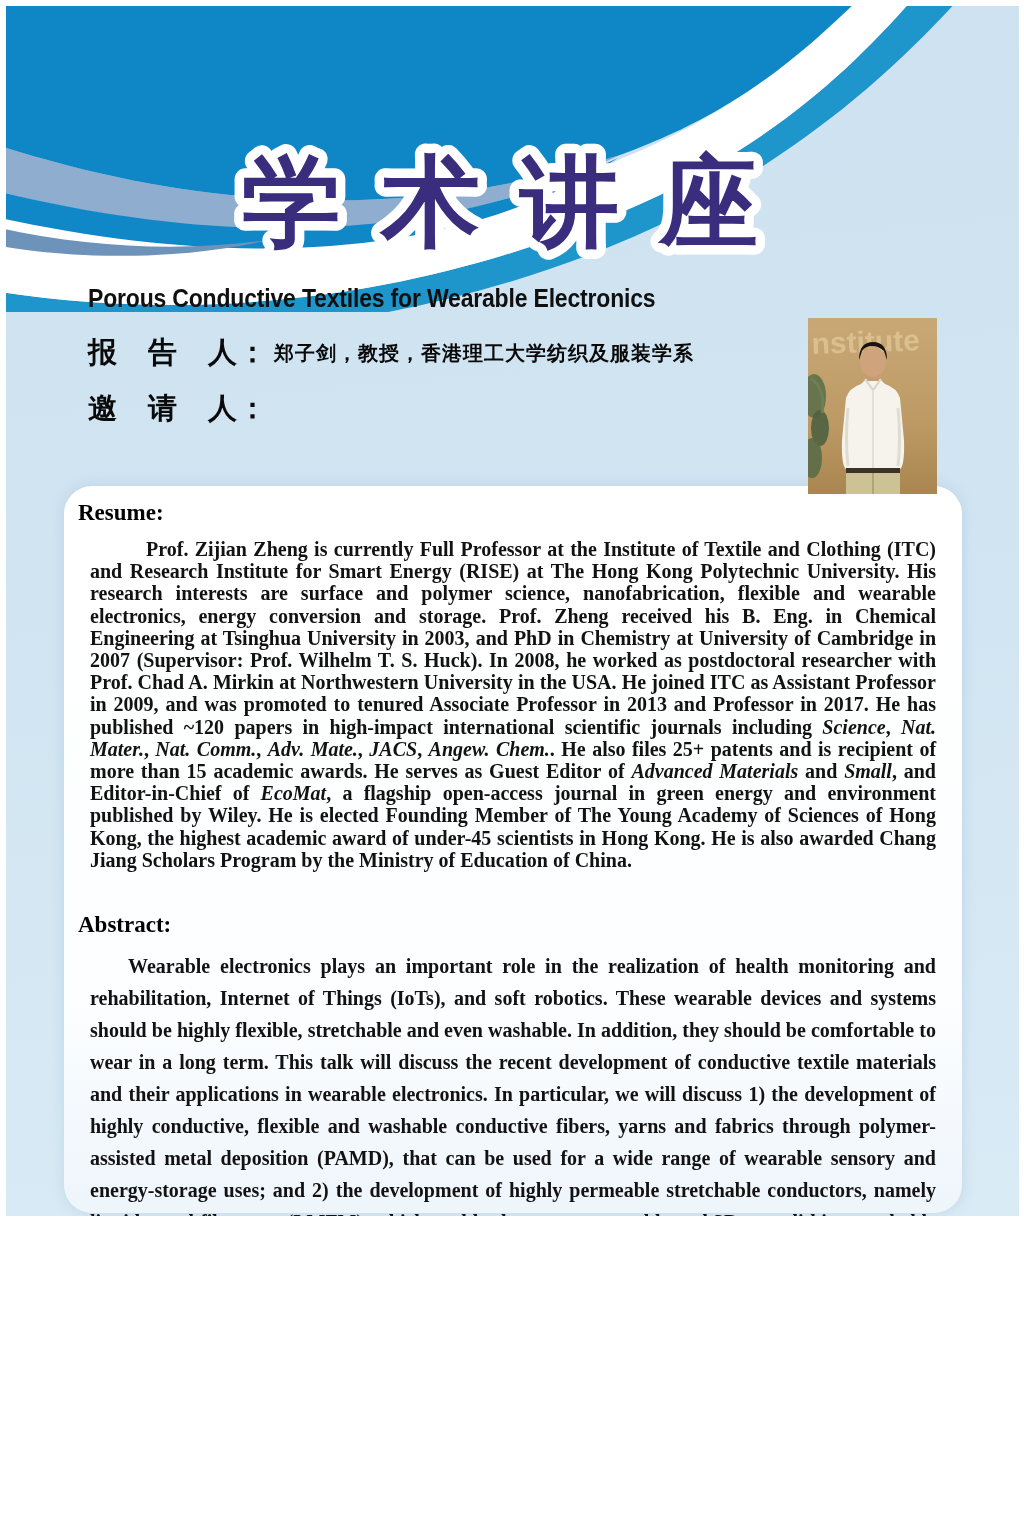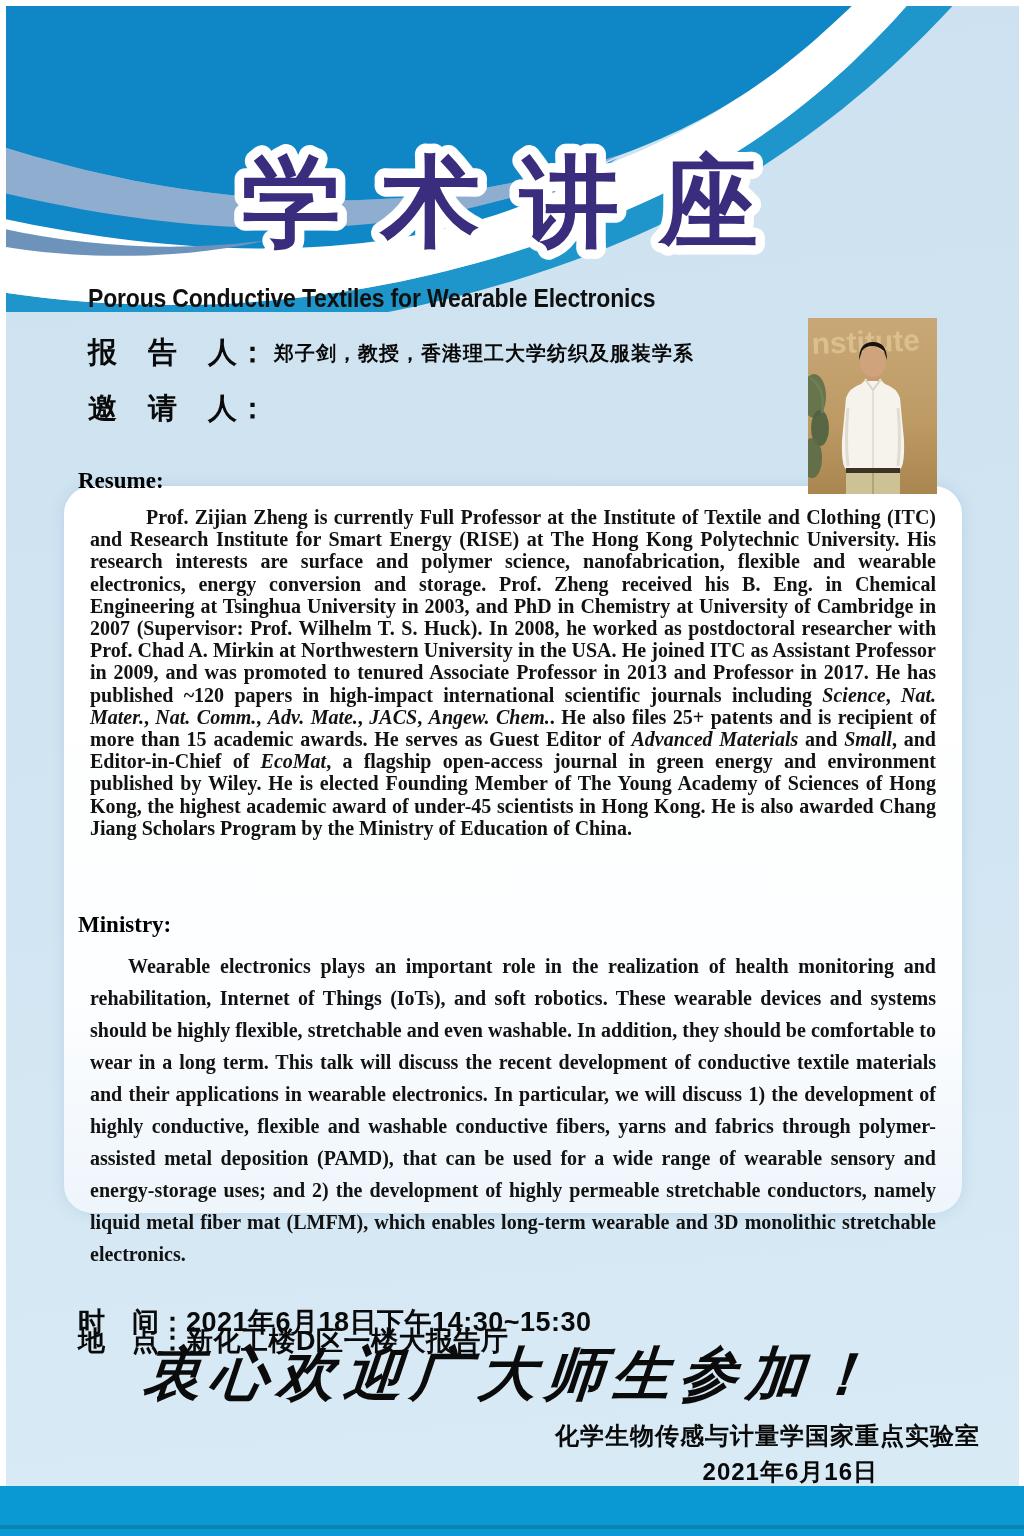--- a/index.html
+++ b/index.html
@@ -1,18 +1,18 @@
 <!DOCTYPE html>
 <html><head>
 <meta charset="utf-8">
 <style>
   html,body{margin:0;padding:0;}
   body{font-family:"Liberation Sans", sans-serif;}
   .poster{
-    position:relative;width:1024px;height:1536px;overflow:hidden;
+    position:relative;width:1024px;height:1216px;overflow:hidden;
     background:linear-gradient(175deg,#cde1f0 0%,#d2e5f2 55%,#d9ebf5 100%);
   }
   .abs{position:absolute;}
   
   .header-svg{position:absolute;left:0;top:0;}
   .page-title-text{
     font-family:"Liberation Sans", sans-serif;
     font-weight:900;font-size:99px;letter-spacing:40px;
     fill:#3b2d7d;stroke:#ffffff;stroke-width:19px;stroke-linejoin:round;
     paint-order:stroke fill;
@@ -123,27 +123,27 @@
       <path d="M57,61 L65,72 L73,61" fill="none" stroke="#d8d4ca" stroke-width="2"></path>
       <line x1="65" y1="72" x2="65" y2="150" stroke="#e3dfd5" stroke-width="2"></line>
       <path d="M40,90 Q37,120 40,148" stroke="#e0dcd2" stroke-width="3" fill="none"></path>
       <path d="M90,90 Q93,120 90,148" stroke="#e0dcd2" stroke-width="3" fill="none"></path>
       <rect x="38" y="150" width="54" height="5" fill="#3d3226"></rect>
       <rect x="38" y="155" width="54" height="21" fill="#cdc196"></rect>
       <line x1="65" y1="155" x2="65" y2="176" stroke="#b0a479" stroke-width="2"></line>
     </g>
   </svg>
 
-  <div class="text-block" style="top:468px;">
+  <div class="text-block" style="top:500px;">
     <h3 class="section-heading">Resume:</h3>
     <p class="body-para resume-para"><span>Prof. Zijian Zheng is currently Full Professor at the Institute of Textile and Clothing (ITC) and Research Institute for Smart Energy (RISE) at The Hong Kong Polytechnic University. His research interests are surface and polymer science, nanofabrication, flexible and wearable electronics, energy conversion and storage. Prof. Zheng received his B. Eng. in Chemical Engineering at Tsinghua University in 2003, and PhD in Chemistry at University of Cambridge in 2007 (Supervisor: Prof. Wilhelm T. S. Huck). In 2008, he worked as postdoctoral researcher with Prof. Chad A. Mirkin at Northwestern University in the USA. He joined ITC as Assistant Professor in 2009, and was promoted to tenured Associate Professor in 2013 and Professor in 2017. He has published ~120 papers in high-impact international scientific journals including </span><i>Science</i><span>, </span><i>Nat. Mater.</i><span>, </span><i>Nat. Comm.</i><span>, </span><i>Adv. Mate.</i><span>, </span><i>JACS</i><span>, </span><i>Angew. Chem.</i><span>. He also files 25+ patents and is recipient of more than 15 academic awards. He serves as Guest Editor of </span><i>Advanced Materials</i><span> and </span><i>Small</i><span>, and Editor-in-Chief of </span><i>EcoMat</i><span>, a flagship open-access journal in green energy and environment published by Wiley. He is elected Founding Member of The Young Academy of Sciences of Hong Kong, the highest academic award of under-45 scientists in Hong Kong. He is also awarded Chang Jiang Scholars Program by the Ministry of Education of China.</span></p>
   </div>
 
   <div class="text-block" style="top:912px;">
-    <h3 class="section-heading">Ministry:</h3>
+    <h3 class="section-heading">Abstract:</h3>
     <p class="body-para abstract-para">Wearable electronics plays an important role in the realization of health monitoring and rehabilitation, Internet of Things (IoTs), and soft robotics. These wearable devices and systems should be highly flexible, stretchable and even washable. In addition, they should be comfortable to wear in a long term. This talk will discuss the recent development of conductive textile materials and their applications in wearable electronics. In particular, we will discuss 1) the development of highly conductive, flexible and washable conductive fibers, yarns and fabrics through polymer-assisted metal deposition (PAMD), that can be used for a wide range of wearable sensory and energy-storage uses; and 2) the development of highly permeable stretchable conductors, namely liquid metal fiber mat (LMFM), which enables long-term wearable and 3D monolithic stretchable electronics.</p>
   </div>
 
   <div class="meta-row" style="top:1324px;">
     <span class="meta-label">地　点：</span>
     <span class="meta-value">新化工楼D区一楼大报告厅</span>
   </div>
   <div class="meta-row" style="top:1305px;">
     <span class="meta-label">时　间：</span>
     <span class="meta-value">2021年6月18日下午14:30~15:30</span>

